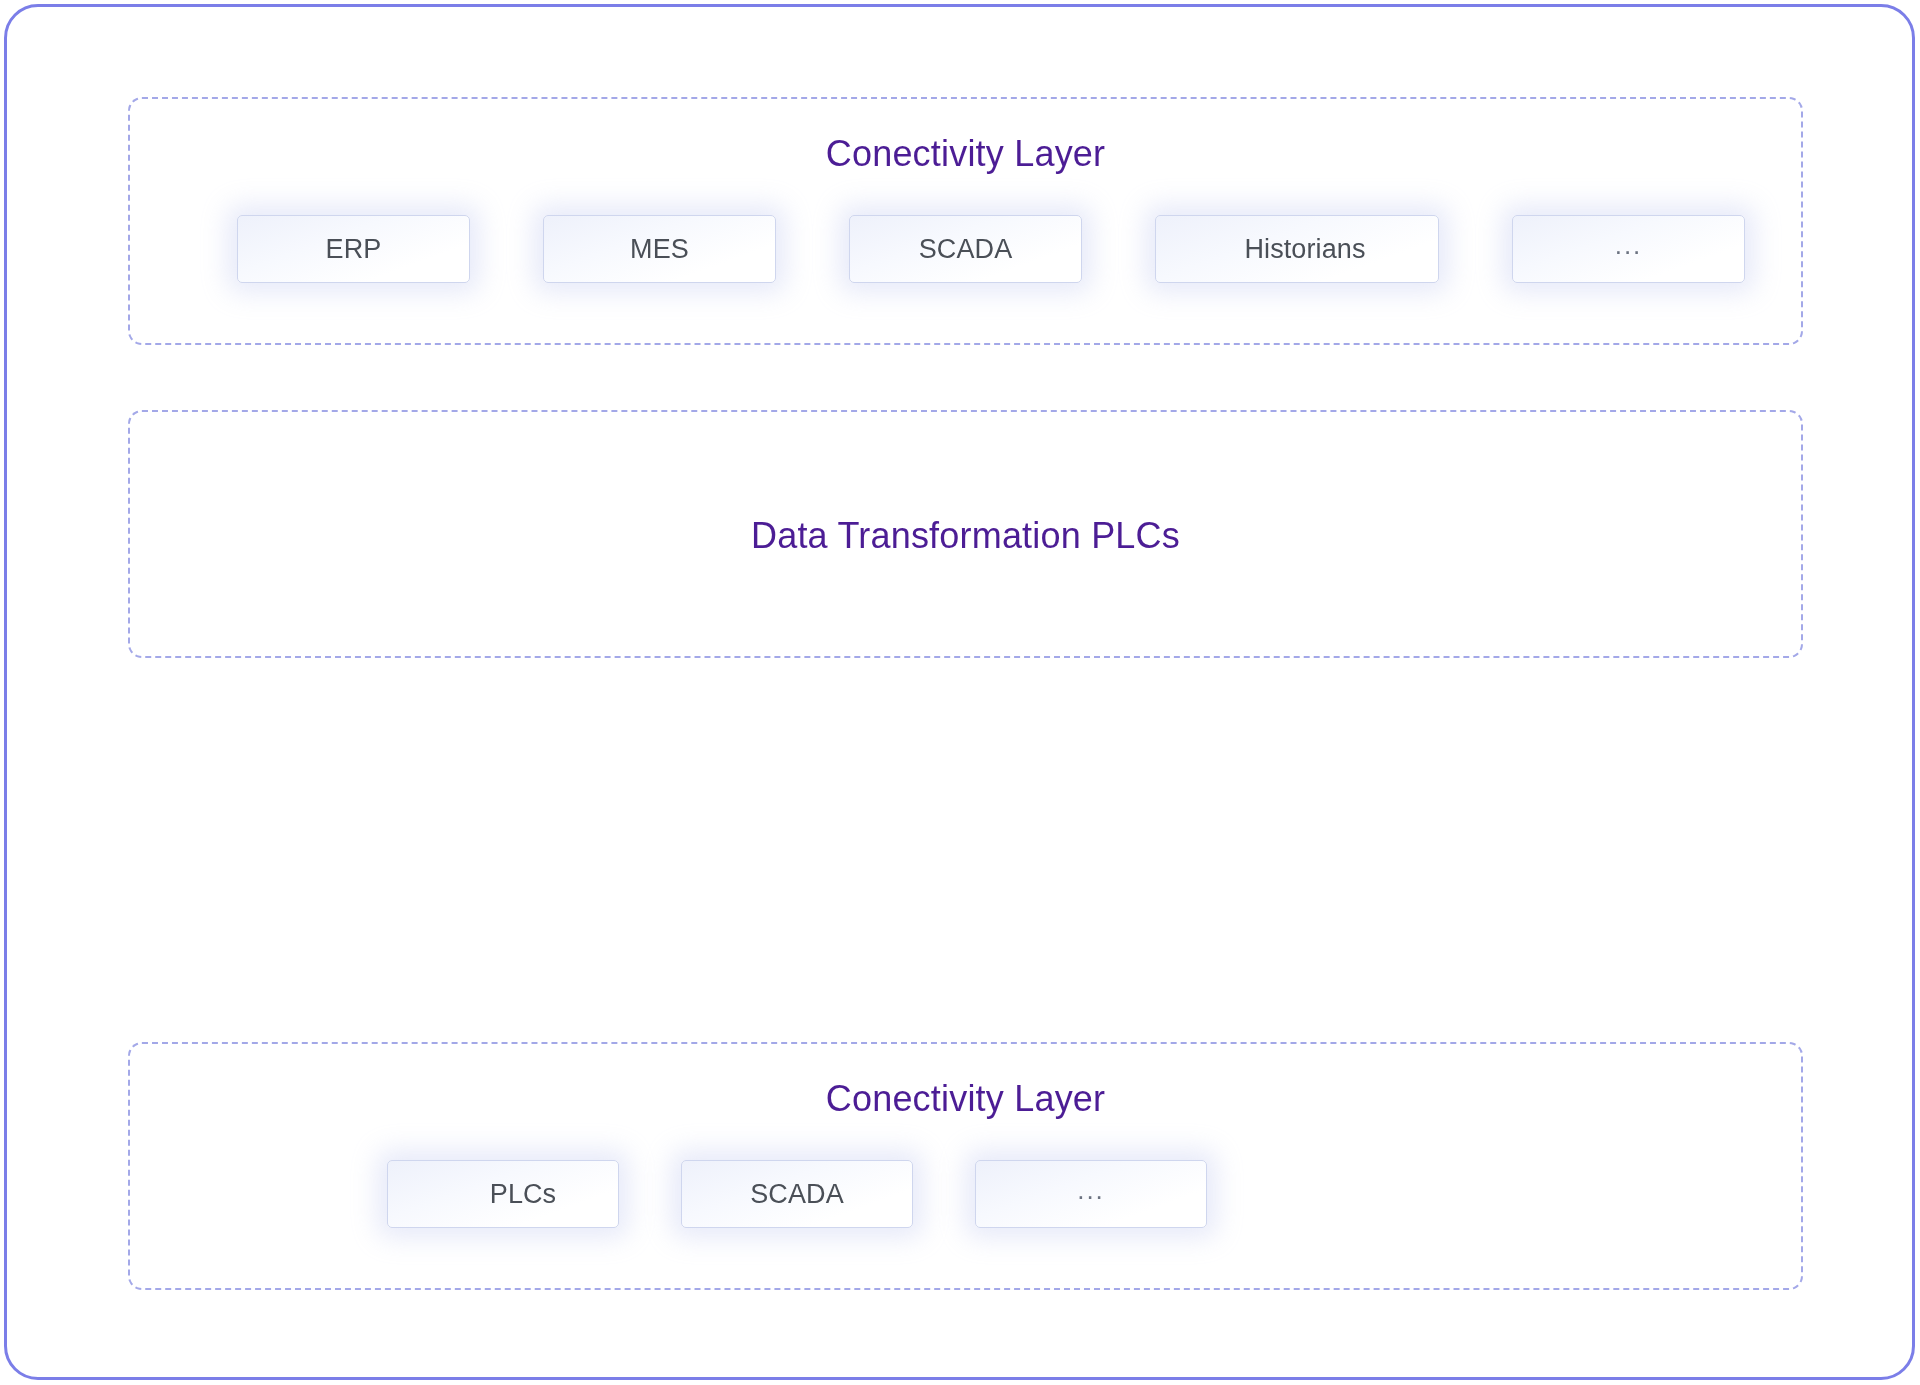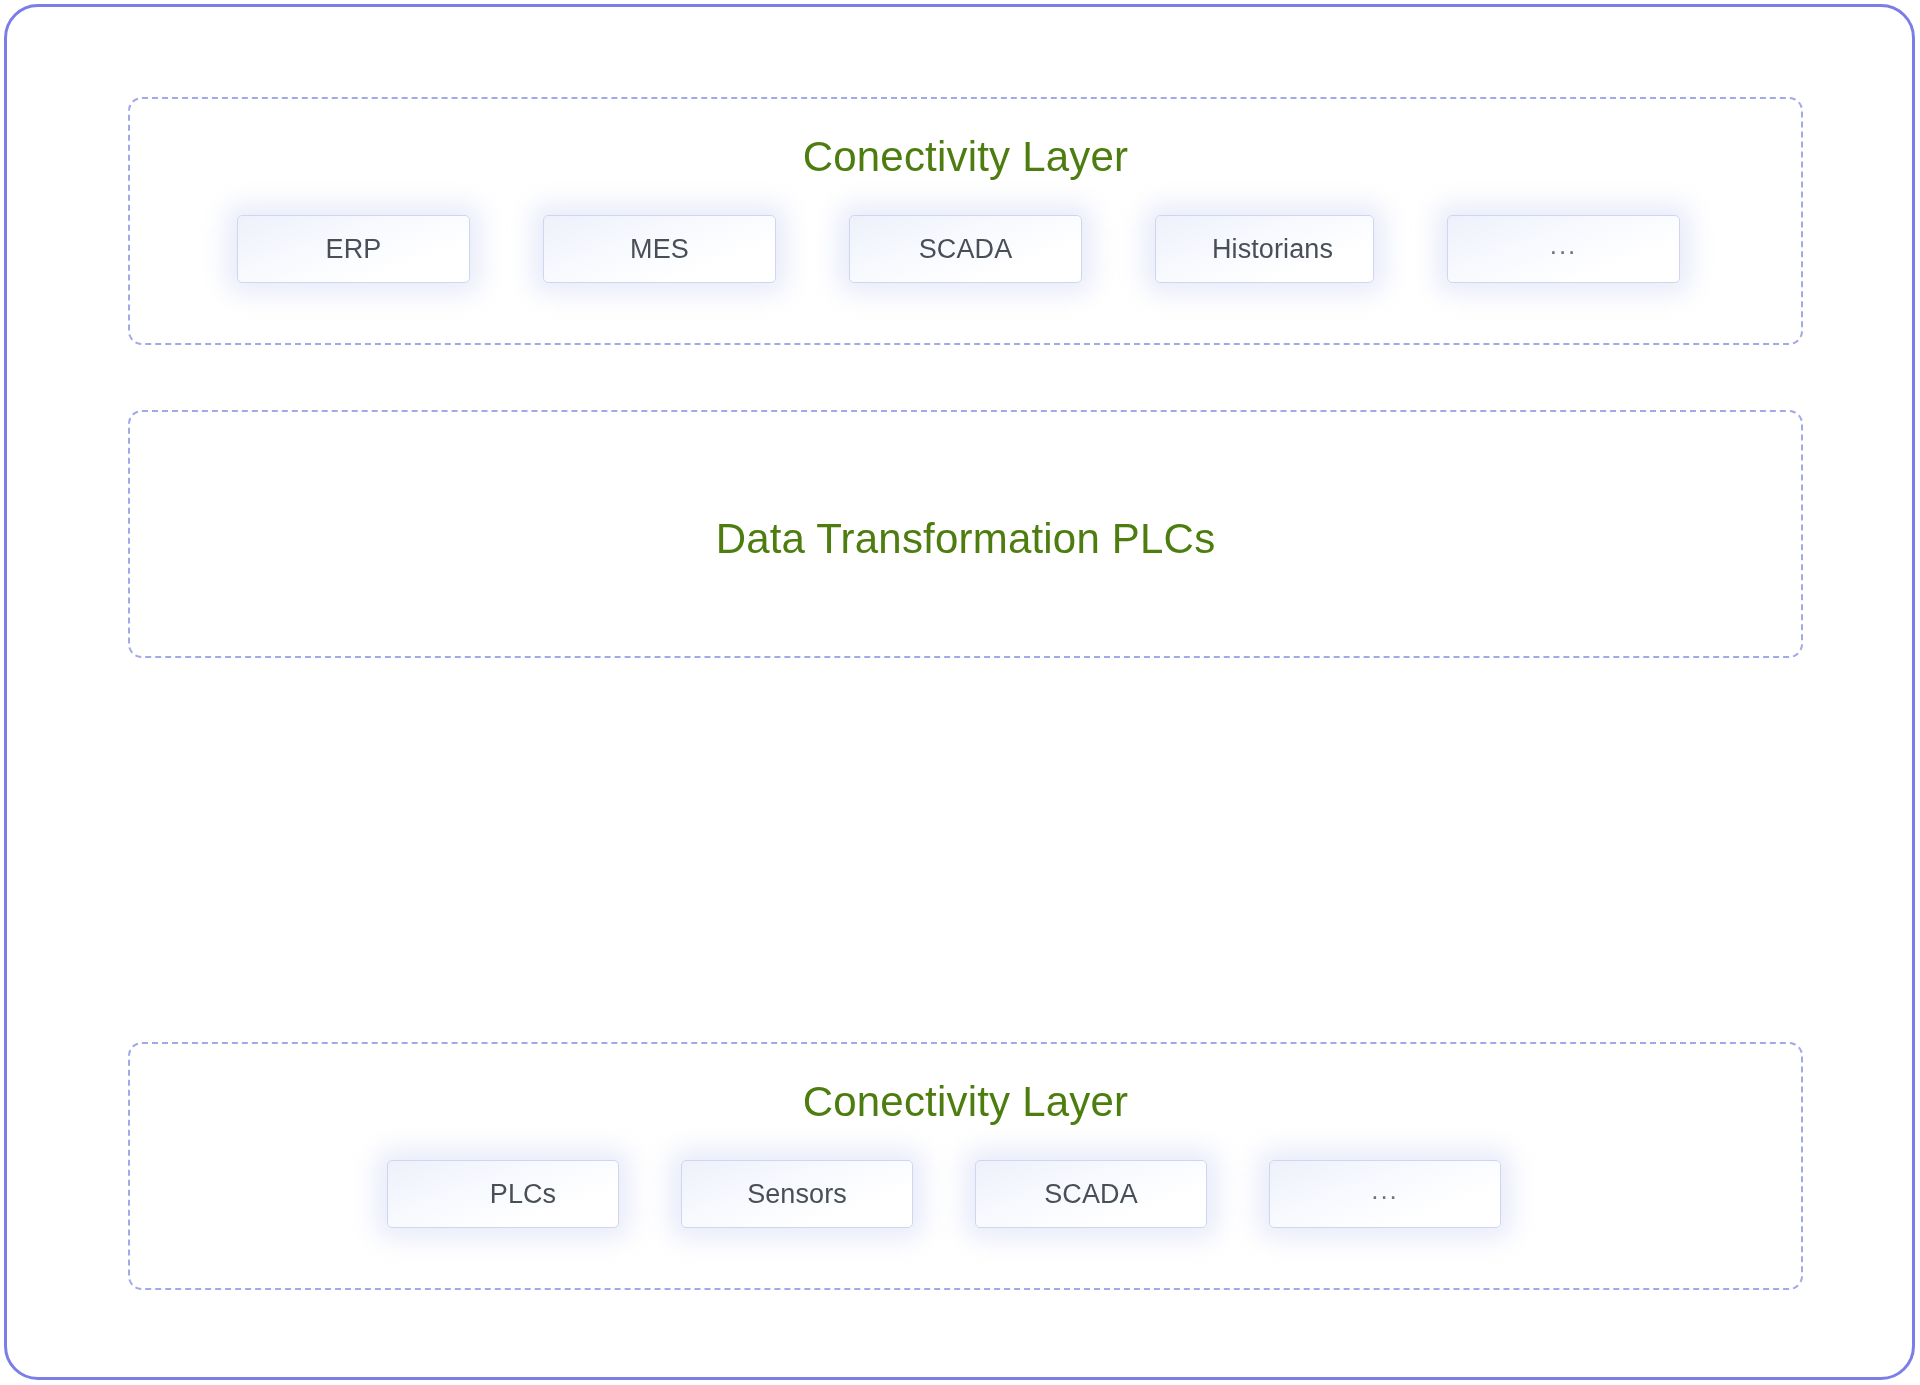--- a/index.html
+++ b/index.html
@@ -57,22 +57,22 @@
   .layer-broker             { top: 726px; height: 248px;
                               background: #e1e4fa;
                               border-color: #a3a8e8; }
   .layer-connectivity-bottom{ top: 1042px; height: 248px; }
 
   .layer-title {
     position: absolute;
     left: 0;
     width: 100%;
     text-align: center;
-    color: #4d7c0f;
-    font-size: 42px;
+    color: #4c1d95;
+    font-size: 36px;
     font-weight: 400;
     letter-spacing: 0.2px;
     line-height: 1;
     white-space: nowrap;
   }
   .title-top    { top: 37px; }
   .title-middle { top: 106px; }
 
   
   .node-row {
@@ -110,21 +110,21 @@
     font-weight: 400;
     letter-spacing: 0.1px;
     white-space: nowrap;
   }
   .node-box .node-label { pointer-events: none; }
 
   
   .w-erp        { width: 233px; }
   .w-mes        { width: 233px; }
   .w-scada      { width: 233px; }
-  .w-historians { width: 219px; padding-left: 16px; }
+  .w-historians { width: 284px; padding-left: 16px; }
   .w-dots       { width: 233px; }
 
   
   .wb-plcs    { width: 232px; padding-left: 40px; }
   .wb-sensors { width: 232px; }
   .wb-scada   { width: 232px; }
   .wb-dots    { width: 232px; }
 
   .ellipsis-label {
     color: #6b7280;
@@ -180,23 +180,20 @@
     <div class="layer layer-connectivity-bottom">
 
       <div class="layer-title title-top">Conectivity Layer</div>
 
       <div class="node-row node-row-bottom">
 
         <div class="node-box wb-plcs">
           <span class="node-label">PLCs</span>
         </div>
 
-        <div class="node-box wb-sensors">
-          <span class="node-label">Sensors</span>
-        </div>
 
         <div class="node-box wb-scada">
           <span class="node-label">SCADA</span>
         </div>
 
         <div class="node-box wb-dots">
           <span class="node-label ellipsis-label">...</span>
         </div>
 
       </div>

